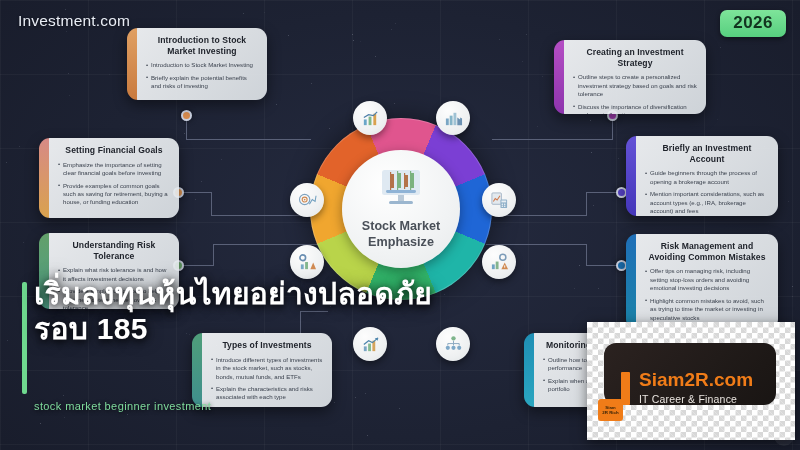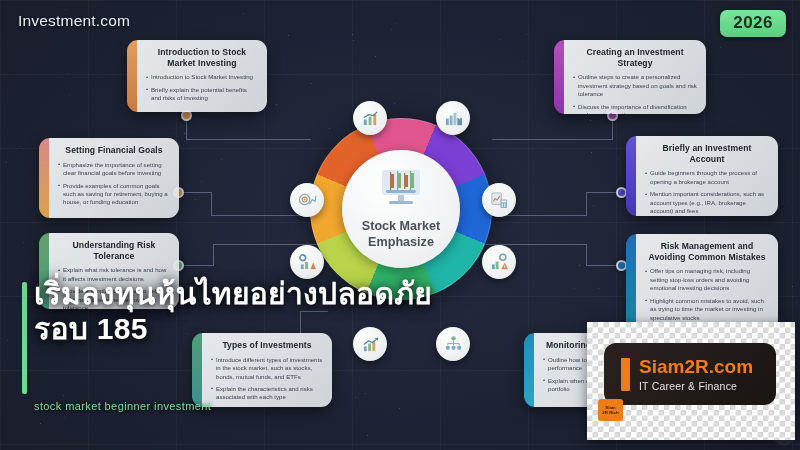--- a/index.html
+++ b/index.html
@@ -148,21 +148,21 @@
       linear-gradient(45deg, #d8d8d8 25%, transparent 25%, transparent 75%, #d8d8d8 75%),
       linear-gradient(45deg, #d8d8d8 25%, transparent 25%, transparent 75%, #d8d8d8 75%);
     background-size: 11px 11px;
     background-position: 0 0, 5.5px 5.5px;
     box-shadow: 0 3px 12px rgba(0,0,0,.5);
   }
   .logo-card {
     position: absolute; left: 17px; top: 21px;
     width: 172px; height: 62px; border-radius: 12px;
     background: linear-gradient(135deg,#2b2220 0%, #211b19 55%, #191513 100%);
-    display:flex; align-items:center; padding-left: 17px;
+    display:flex; align-items:flex-end; padding-left: 17px;
   }
   .logo-bar { width: 9px; height: 33px; background: #f07c18; margin-right: 9px; border-radius:1px;}
   .logo-name { color:#f07c18; font-size: 19px; font-weight: bold; line-height:1; }
   .logo-tag { color:#e9e4df; font-size: 10.5px; margin-top: 4px; letter-spacing:.2px; }
   .logo-chip {
     position:absolute; left: 11px; top: 77px;
     width: 25px; height: 22px; background:#f07c18; border-radius: 3px;
     color:#3a2408; font-size: 4.4px; font-weight:bold; line-height:1.25;
     display:flex; flex-direction:column; align-items:center; justify-content:center;
     text-align:center;
@@ -398,21 +398,21 @@
   </div>
   <div class="bubble" style="left:290px; top:183px;">
     <svg width="19" height="19" viewBox="0 0 20 20">
       <circle cx="7" cy="9" r="5.4" fill="none" stroke="#7fa3c0" stroke-width="1.2"></circle>
       <circle cx="7" cy="9" r="2.6" fill="none" stroke="#d08a52" stroke-width="1.2"></circle>
       <circle cx="7" cy="9" r=".9" fill="#d08a52"></circle>
       <polyline points="12,14 15,9 18,11 19,5" fill="none" stroke="#6f9ebe" stroke-width="1.1"></polyline>
     </svg>
   </div>
 
-  <div class="card" style="left:127px; top:40px; width:140px; height:72px;">
+  <div class="card" style="left:127px; top:28px; width:140px; height:72px;">
     <div class="stripe" style="background:linear-gradient(180deg,#e0a063,#c97a3e);"></div>
     <div class="body">
       <h3>Introduction to Stock Market Investing</h3>
       <ul>
         <li>Introduction to Stock Market Investing</li>
         <li>Briefly explain the potential benefits and risks of investing</li>
       </ul>
     </div>
   </div>
 

